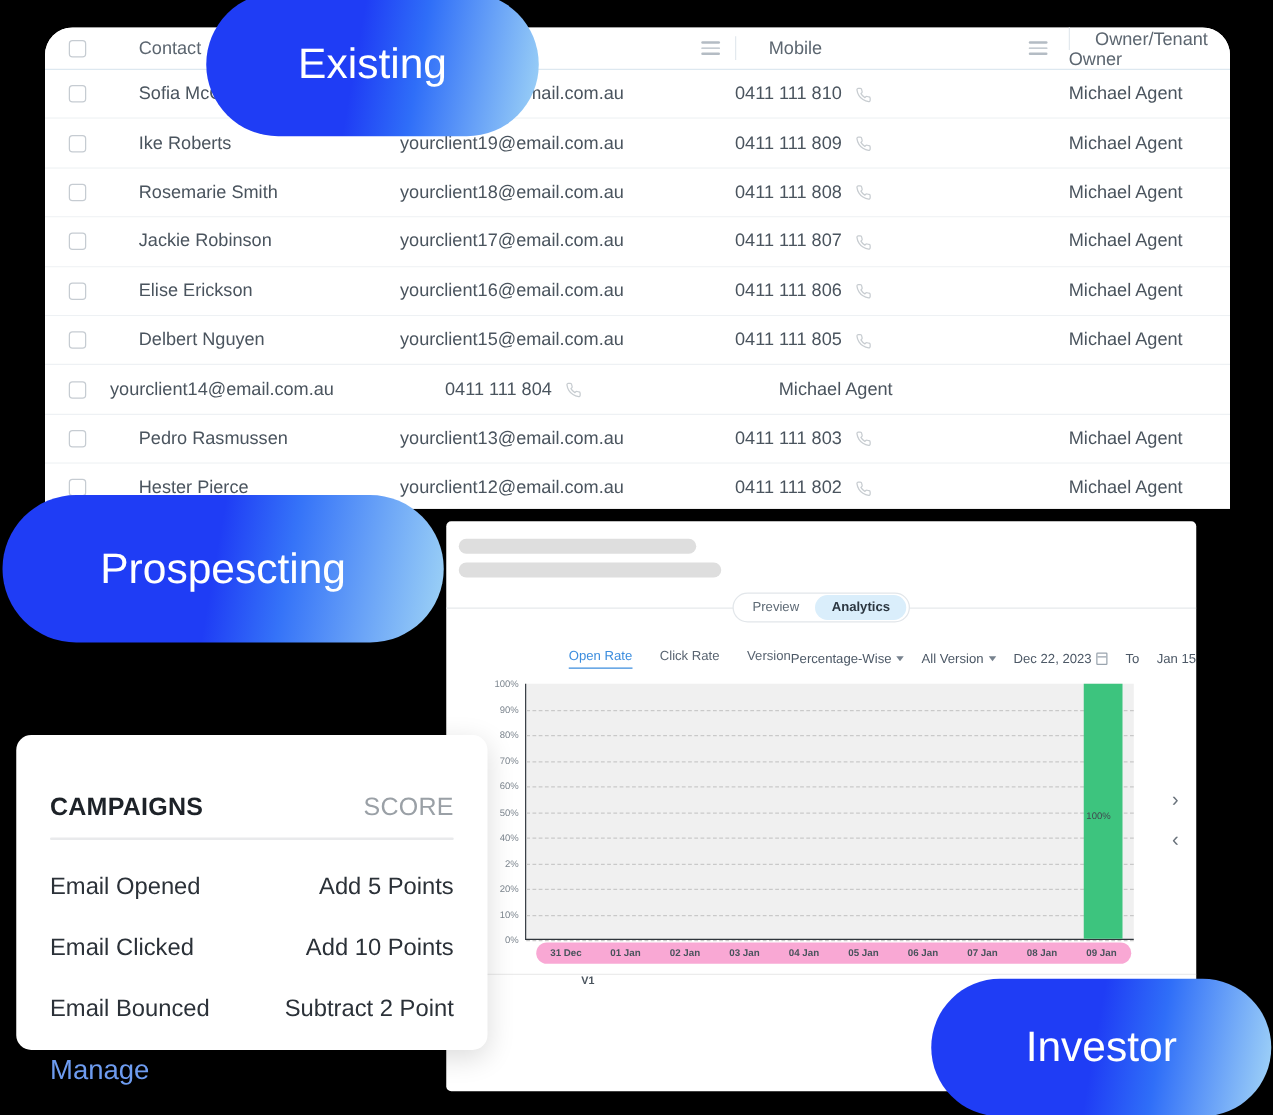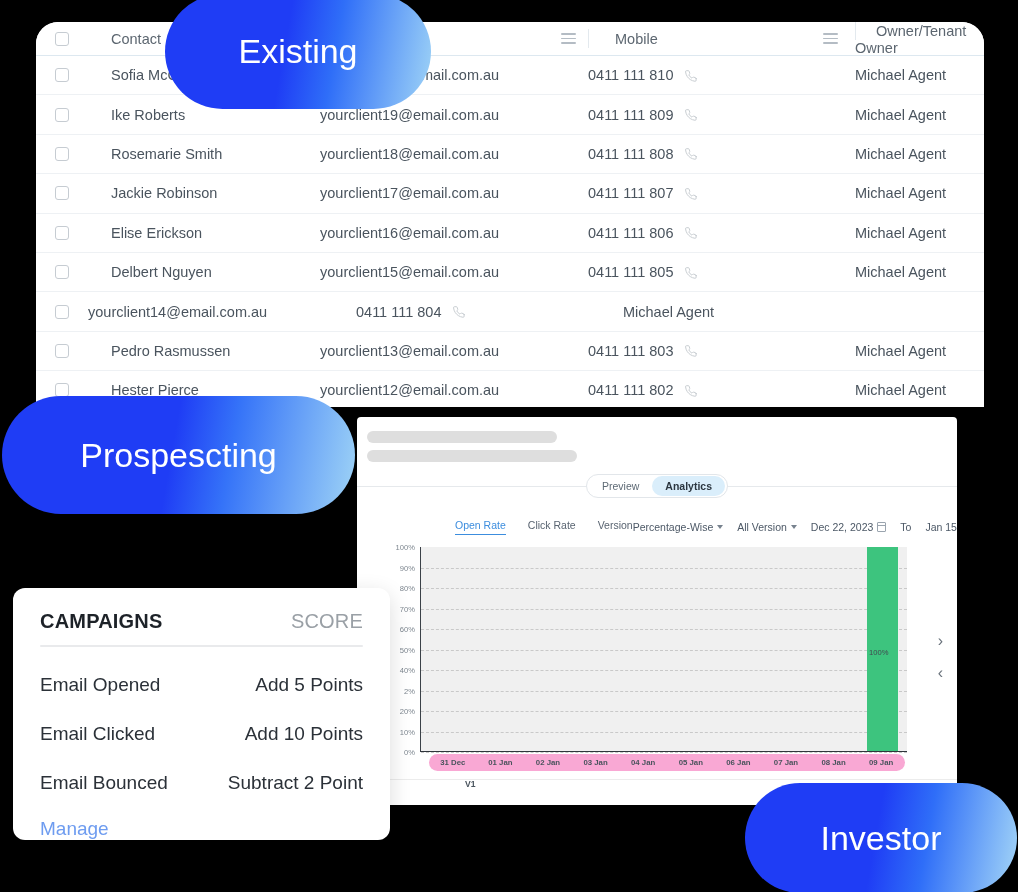--- a/index.html
+++ b/index.html
@@ -45,21 +45,21 @@
   .vdiv { width:1px; height:19px; background:#e3e9ee; margin-right:16px; }
 
   .hamb { width: 15px; height: 11px; display:flex; flex-direction:column; justify-content:space-between; }
   .hamb i { display:block; height:1.6px; background:#b4bcc4; border-radius:1px; }
 
   .phone-ico { width: 15px; height: 15px; display:block; opacity:.55; }
 
   
   .analytics-card {
     position: absolute; left: 357px; top: 417px;
-    width: 600px; height: 388px;
+    width: 600px; height: 456px;
     background: #ffffff;
     border-radius: 4px;
     z-index: 3;
     overflow: hidden;
     box-shadow: 0 2px 18px rgba(0,0,0,.10);
   }
   .skel-wrap { padding: 14px 0 0 10px; }
   .skel { height: 12px; background: #dedede; border-radius: 7px; margin-bottom: 7px; }
   .skel.a { width: 190px; }
   .skel.b { width: 210px; }
@@ -124,28 +124,28 @@
   
   .camp-card {
     position:absolute; left: 13px; top: 588px;
     width: 377px; height: 252px;
     background:#fff; border-radius: 12px; z-index: 5;
     box-shadow: 0 6px 22px rgba(0,0,0,.14);
     padding: 22px 27px 0 27px;
   }
   .camp-top { display:flex; align-items:baseline; }
   .camp-title { font-size: 20px; font-weight: bold; color:#1d2228; letter-spacing:.2px; }
-  .camp-score { margin-left:auto; font-size: 20px; color:#9aa0a6; letter-spacing:.2px; }
+  .camp-score { margin-left:auto; font-size: 20px; color:#9aa0a6; letter-spacing:.2px;margin-top:25px; }
   .camp-rule { height: 2px; background:#e9eaec; margin: 12px 0 0 0; border-radius:2px; }
   .camp-row {
     display:flex; align-items:baseline; margin-top: 27px;
     font-size: 19px; color:#2b3138;
   }
   .camp-row .val { margin-left:auto; }
-  .camp-manage { margin-top: 24px; font-size: 19px; color:#6e9cf0; cursor:pointer; }
+  .camp-manage { margin-top: 24px; font-size: 22px; color:#6e9cf0; cursor:pointer; }
 
   
   .pill {
     position:absolute; display:flex; align-items:center; justify-content:center;
     color:#fff; border-radius: 999px; z-index: 9;
     font-weight: normal; white-space: nowrap;
   }
   .pill-existing {
     left: 165px; top: -6px; width: 266px; height: 115px;
     font-size: 34px;

